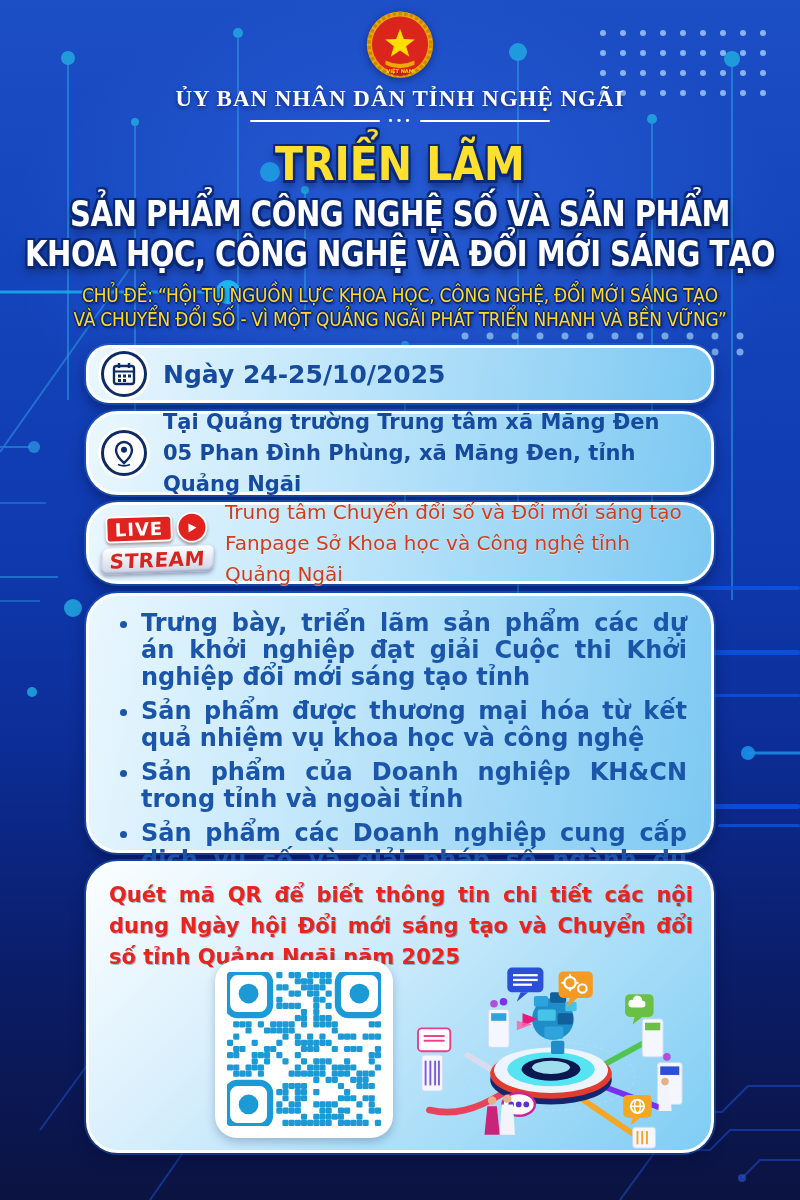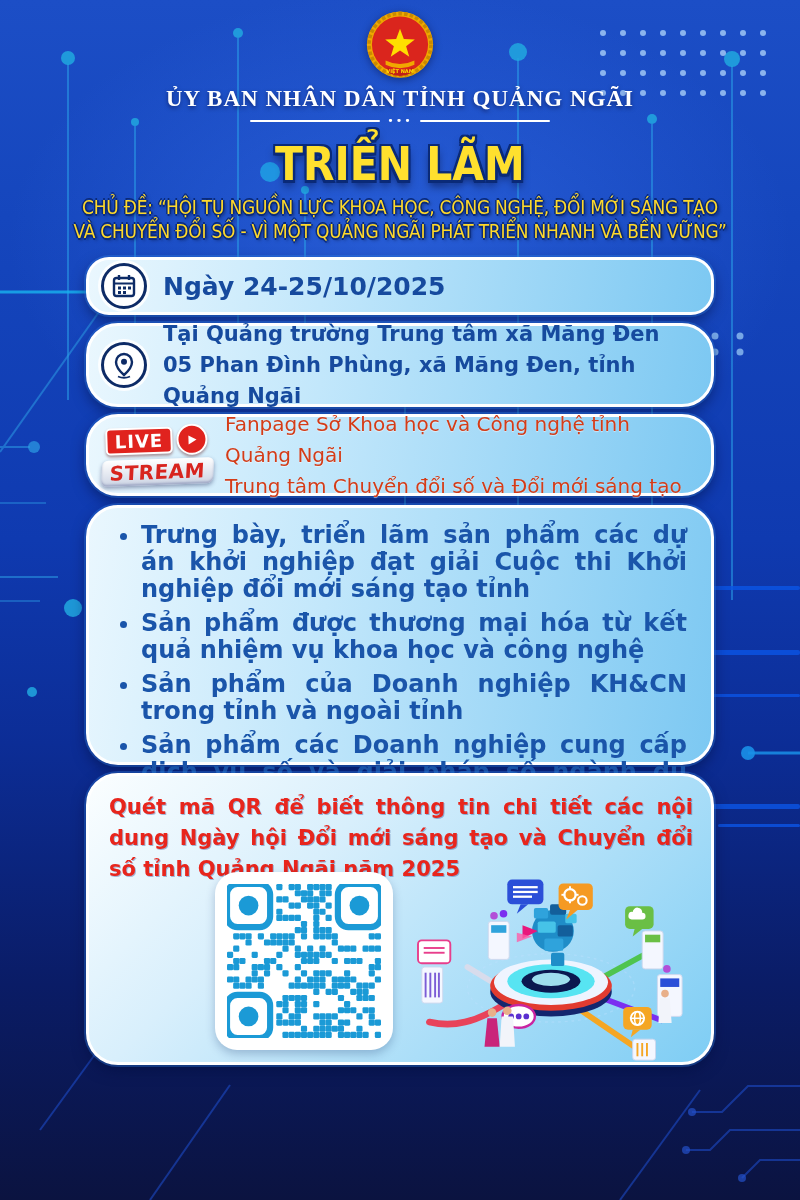--- a/index.html
+++ b/index.html
@@ -224,31 +224,35 @@
   <div class="header">
     <svg class="emblem" width="72" height="72" viewBox="0 0 100 100">
       <circle cx="50" cy="48" r="46" fill="#f0a800"></circle>
       <circle cx="50" cy="48" r="43" fill="none" stroke="#c98a00" stroke-width="5" stroke-dasharray="5 3"></circle>
       <circle cx="50" cy="48" r="39" fill="#da251d"></circle>
       <polygon fill="#ffde00" points="50,26 55.3,40.4 70.6,40.8 58.5,50.2 62.9,64.9 50,56.2 37.1,64.9 41.5,50.2 29.4,40.8 44.7,40.4"></polygon>
       <path d="M30,70 Q50,80 70,70 L70,76 Q50,86 30,76 Z" fill="#f0a800"></path>
       <path d="M32,80 Q50,89 68,80 L65,88 Q50,95 35,88 Z" fill="#c21f17"></path>
       <text x="50" y="88" text-anchor="middle" font-size="7" fill="#ffde00" font-weight="bold">VIỆT NAM</text>
     </svg>
-    <div class="org-name">ỦY BAN NHÂN DÂN TỈNH QUẢNG NGÃI</div>
+    <div class="org-name">ỦY BAN NHÂN DÂN TỈNH NGHỆ NGÃI</div>
     <div class="divider">
       <div class="line"></div>
       <div class="dots">•••</div>
       <div class="line"></div>
     </div>
   </div>
 
   <div class="kicker">
     <span>TRIỂN LÃM</span>
   </div>
+  <h1 class="headline">
+    <span>SẢN PHẨM CÔNG NGHỆ SỐ VÀ SẢN PHẨM</span>
+    <span>KHOA HỌC, CÔNG NGHỆ VÀ ĐỔI MỚI SÁNG TẠO</span>
+  </h1>
   <div class="theme">
     <span>CHỦ ĐỀ: “HỘI TỤ NGUỒN LỰC KHOA HỌC, CÔNG NGHỆ, ĐỔI MỚI SÁNG TẠO</span>
     <span>VÀ CHUYỂN ĐỔI SỐ - VÌ MỘT QUẢNG NGÃI PHÁT TRIỂN NHANH VÀ BỀN VỮNG”</span>
   </div>
 
   <section class="box box-date">
     <div class="icon-circle">
       <svg width="28" height="28" viewBox="0 0 28 28">
         <rect x="4" y="6" width="20" height="18" rx="2.5" fill="none" stroke="#0d2b66" stroke-width="2.4"></rect>
         <line x1="4" y1="11.5" x2="24" y2="11.5" stroke="#0d2b66" stroke-width="2"></line>
@@ -286,22 +290,22 @@
         <span class="ls-live">LIVE</span>
         <span class="ls-play">
           <svg width="12" height="12" viewBox="0 0 12 12">
               <polygon points="3,1.5 11,6 3,10.5" fill="#ffffff"></polygon>
             </svg>
         </span>
       </div>
       <div class="ls-stream">STREAM</div>
     </div>
     <div class="live-text">
+      <div>Trung tâm Chuyển đổi số và Đổi mới sáng tạo</div>
       <div>Fanpage Sở Khoa học và Công nghệ tỉnh Quảng Ngãi</div>
-      <div>Trung tâm Chuyển đổi số và Đổi mới sáng tạo</div>
     </div>
   </section>
 
   <section class="box box-list">
     <ul class="exhibit-list">
       <li>Trưng bày, triển lãm sản phẩm các dự án khởi nghiệp đạt giải Cuộc thi Khởi nghiệp đổi mới sáng tạo tỉnh</li>
       <li>Sản phẩm được thương mại hóa từ kết quả nhiệm vụ khoa học và công nghệ</li>
       <li>Sản phẩm của Doanh nghiệp KH&amp;CN trong tỉnh và ngoài tỉnh</li>
       <li>Sản phẩm các Doanh nghiệp cung cấp dịch vụ số và giải pháp số ngành du lịch, nông nghiệp trong và ngoài tỉnh</li>
     </ul>

